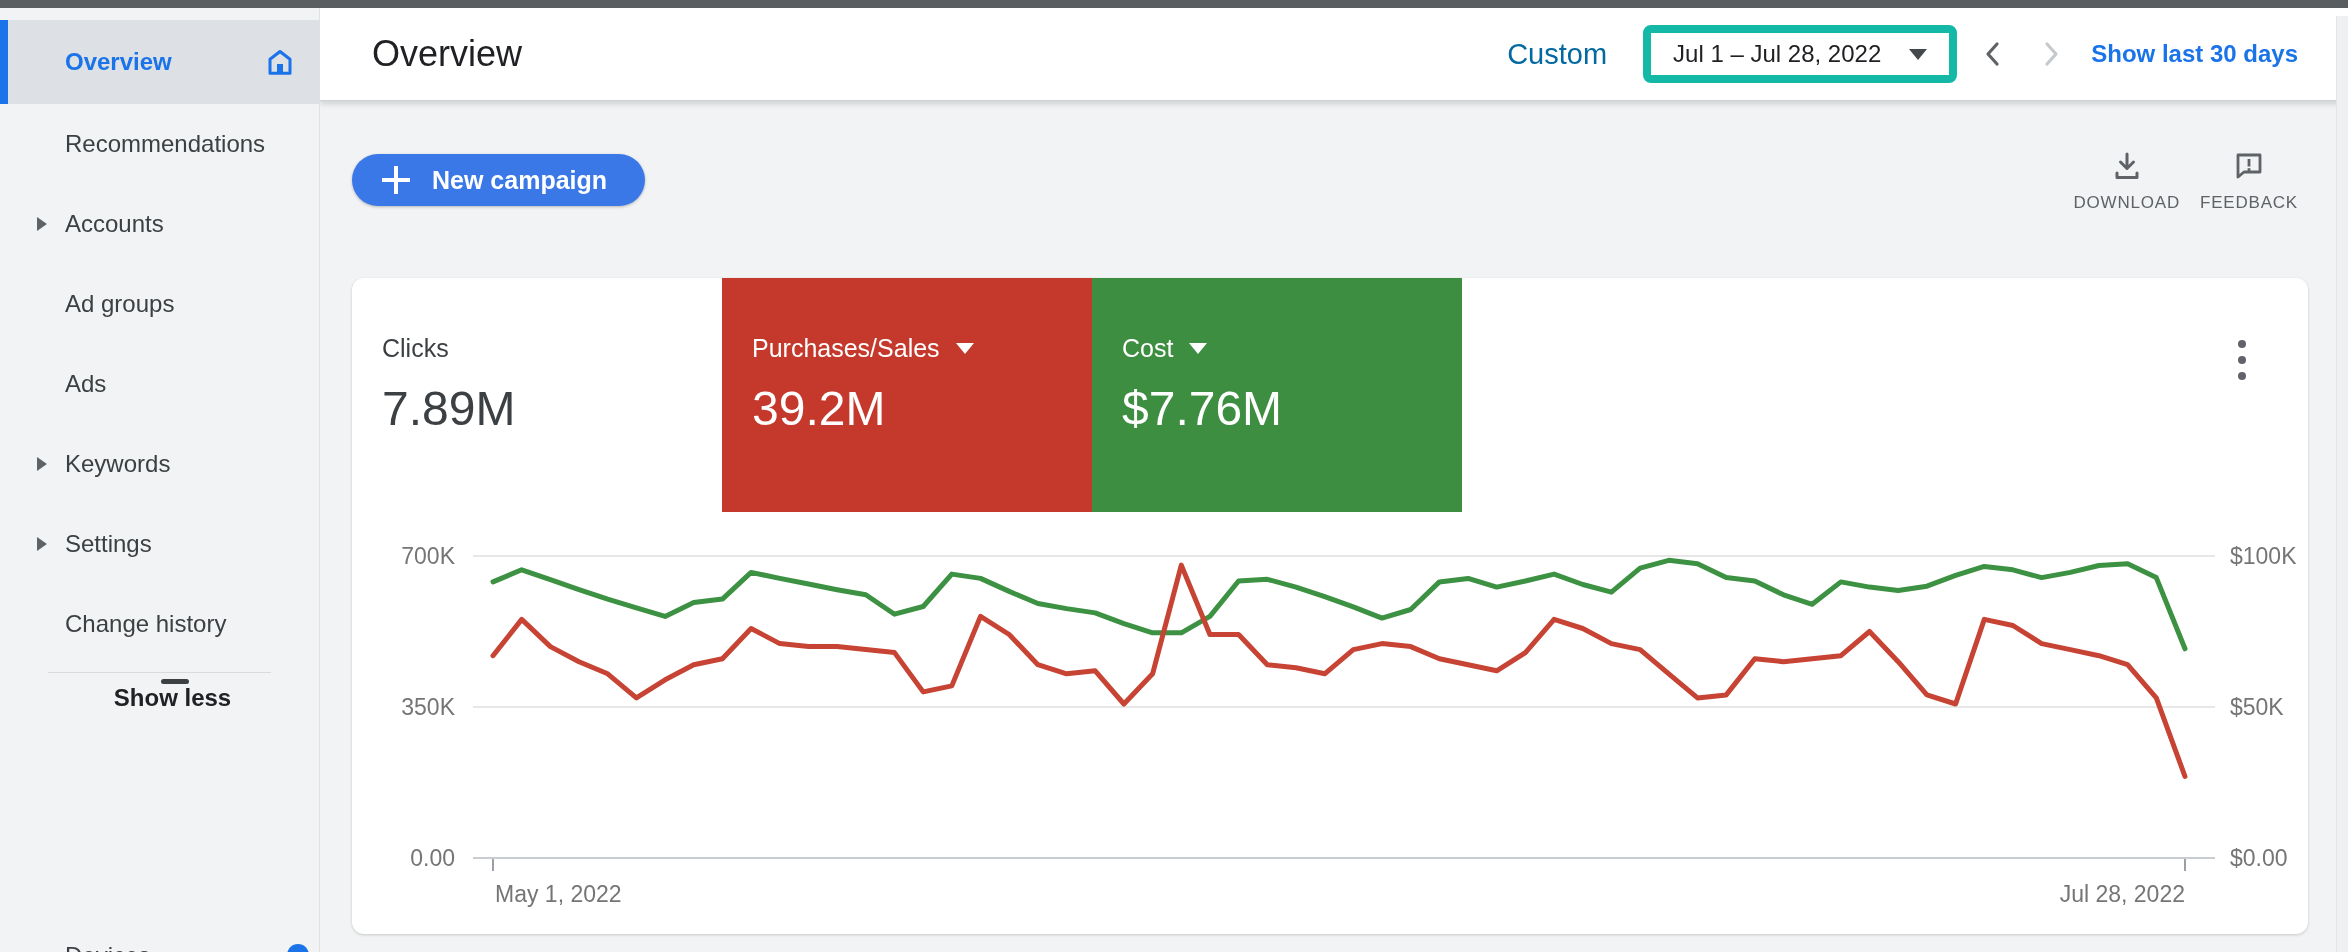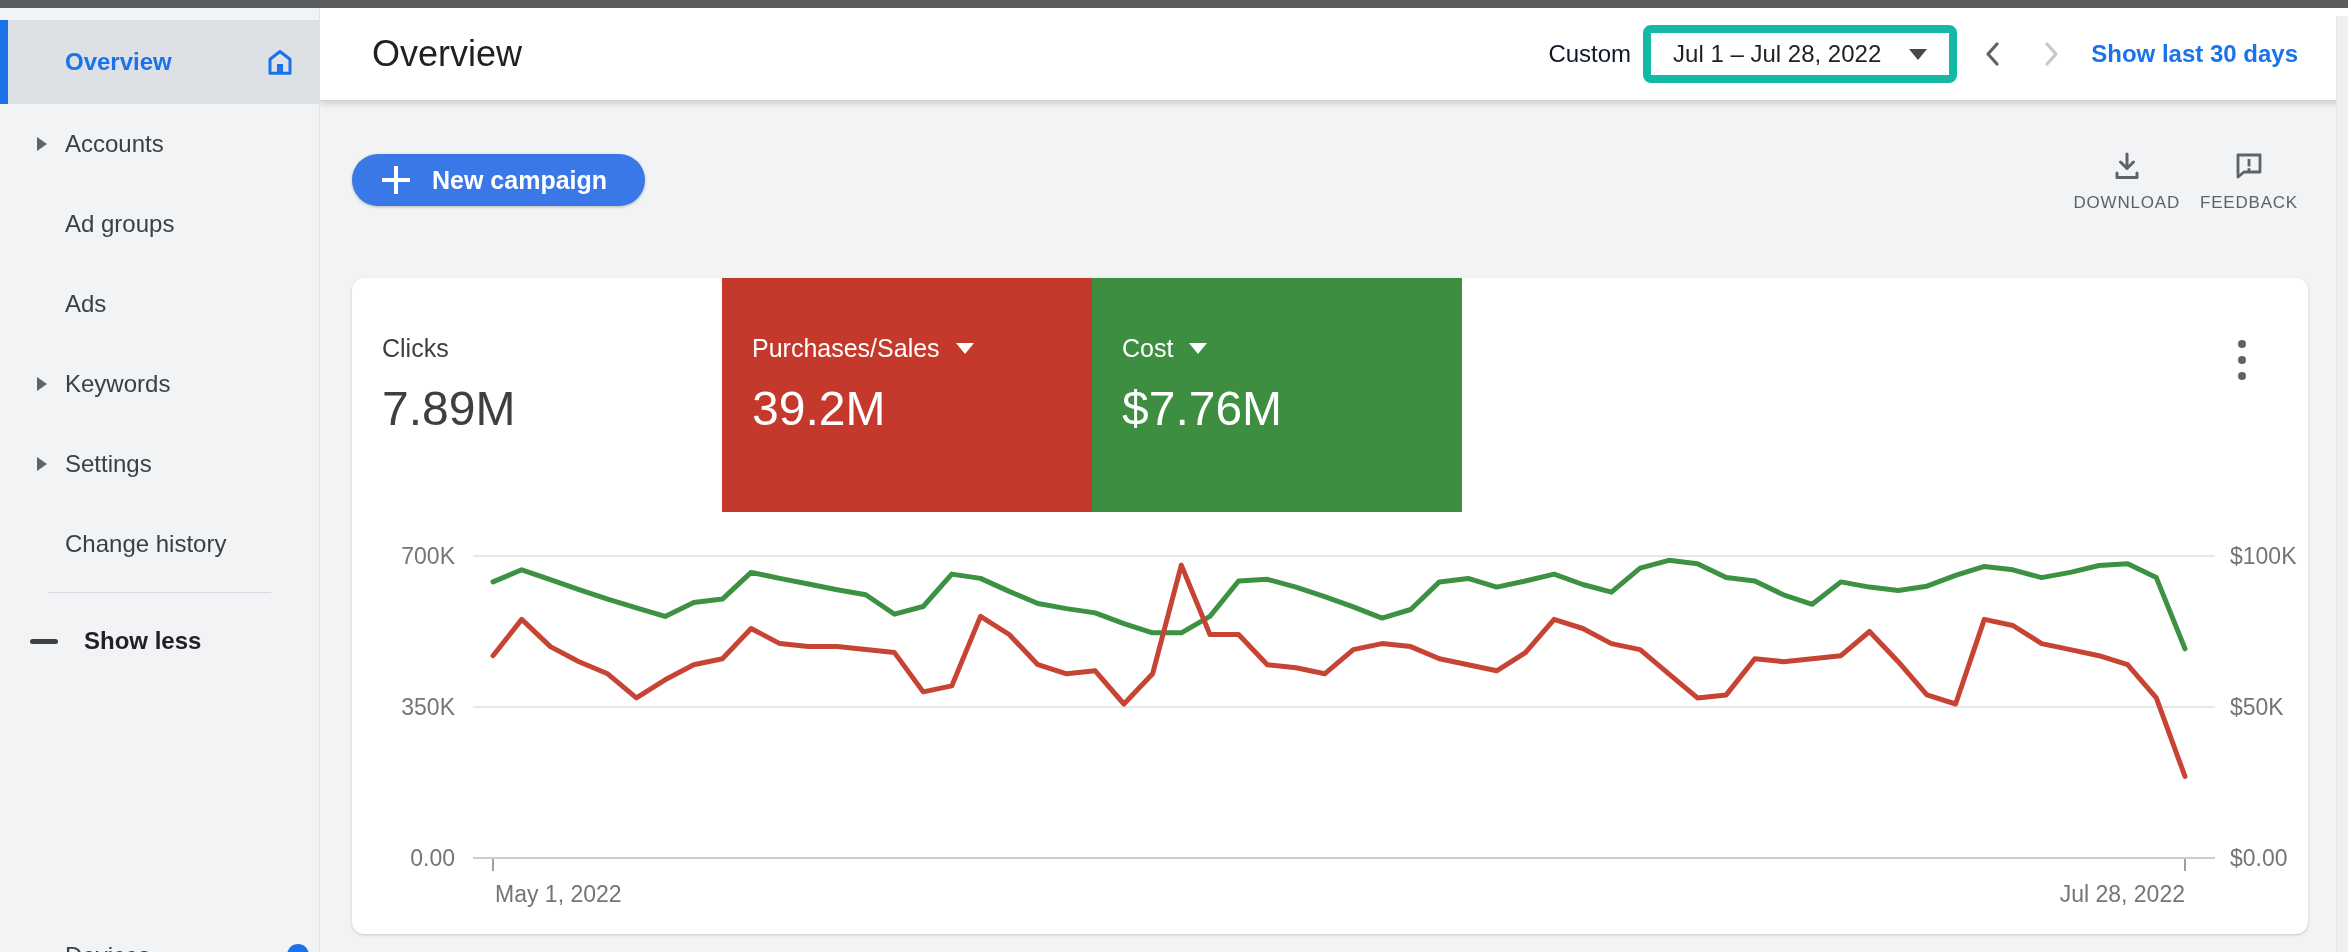--- a/index.html
+++ b/index.html
@@ -13,34 +13,34 @@
   .sidebar { position:absolute; left:0; top:8px; bottom:0; width:320px; background:#f1f3f4;
     border-right:1px solid #dfe1e3; padding-top:12px; z-index:10; overflow:hidden; }
   .nav-item { position:relative; height:80px; display:flex; align-items:center;
     padding-left:65px; font-size:24px; color:#3c4043; cursor:pointer; }
   .nav-item.selected { height:84px; background:#dde0e4; border-left:8px solid #1a73e8;
     padding-left:57px; color:#1a73e8; font-weight:bold; }
   .nav-caret { position:absolute; left:37px; top:50%; margin-top:-7px; width:0; height:0;
     border-left:10px solid #5f6368; border-top:7px solid transparent; border-bottom:7px solid transparent; }
   .home-ic { margin-left:auto; margin-right:24px; width:30px; height:30px; }
   .side-divider { height:1px; background:#d8dadd; margin:8px 48px 6px 48px; }
-  .show-less { height:84px; display:flex; align-items:center; cursor:pointer; }
+  .show-less { height:84px; display:flex; align-items:center; cursor:pointer;flex-direction:column; }
   .minus-ic { width:28px; height:5px; background:#3c4043; border-radius:3px; margin-left:30px; }
   .show-less span.lbl { margin-left:26px; font-size:24px; font-weight:bold; color:#202124; }
   .devices-partial { position:absolute; left:65px; top:934px; font-size:24px; color:#3c4043; }
   .devices-blue { position:absolute; left:287px; top:936px; width:22px; height:22px;
     border-radius:50%; background:#1a73e8; }
 
   
   .main { position:absolute; left:320px; top:8px; right:0; bottom:0; }
   .header { position:relative; height:92px; background:#ffffff; display:flex; align-items:center;
     padding:0 50px 0 52px; box-shadow:0 1px 0 #cfd1d4, 0 4px 6px rgba(0,0,0,0.14); z-index:5; }
   .page-title { font-size:36px; font-weight:normal; color:#202124; }
   .hdr-right { margin-left:auto; display:flex; align-items:center; }
-  .custom-lbl { font-size:24px; color:#0f172a; margin-right:12px; }
+  .custom-lbl { font-size:29px; color:#0369a1; margin-right:36px; }
   .date-box { height:58px; border:8px solid #14b8a6; border-radius:8px; display:flex;
     align-items:center; padding:0 22px; background:#fff; cursor:pointer; }
   .date-box .dtxt { font-size:24px; color:#202124; }
   .date-caret { margin-left:28px; width:0; height:0; border-left:9px solid transparent;
     border-right:9px solid transparent; border-top:11px solid #45484b; }
   .chev-btn { width:44px; height:44px; margin-left:14px; display:flex; align-items:center;
     justify-content:center; cursor:pointer; background:none; border:none; }
   .show-last { font-size:24px; font-weight:bold; color:#1a73e8; margin-left:18px;
     text-decoration:none; cursor:pointer; }
 
@@ -85,20 +85,23 @@
 
 <div class="topbar"></div>
 
 <nav class="sidebar">
   <div class="nav-item selected">
     <span>Overview</span>
     <svg class="home-ic" viewBox="0 0 24 24">
       <path d="M12 3.6 L4 9.8 V21 H20 V9.8 Z" fill="none" stroke="#1a73e8" stroke-width="2.4" stroke-linejoin="round"></path>
       <rect x="9.6" y="13.6" width="4.8" height="7.4" fill="#1a73e8"></rect>
     </svg>
+  </div>
+  <div class="nav-item">
+    <span>Recommendations</span>
   </div>
   <div class="nav-item">
     <span class="nav-caret"></span>
     <span>Accounts</span>
   </div>
   <div class="nav-item">
     <span>Ad groups</span>
   </div>
   <div class="nav-item">
     <span>Ads</span>

